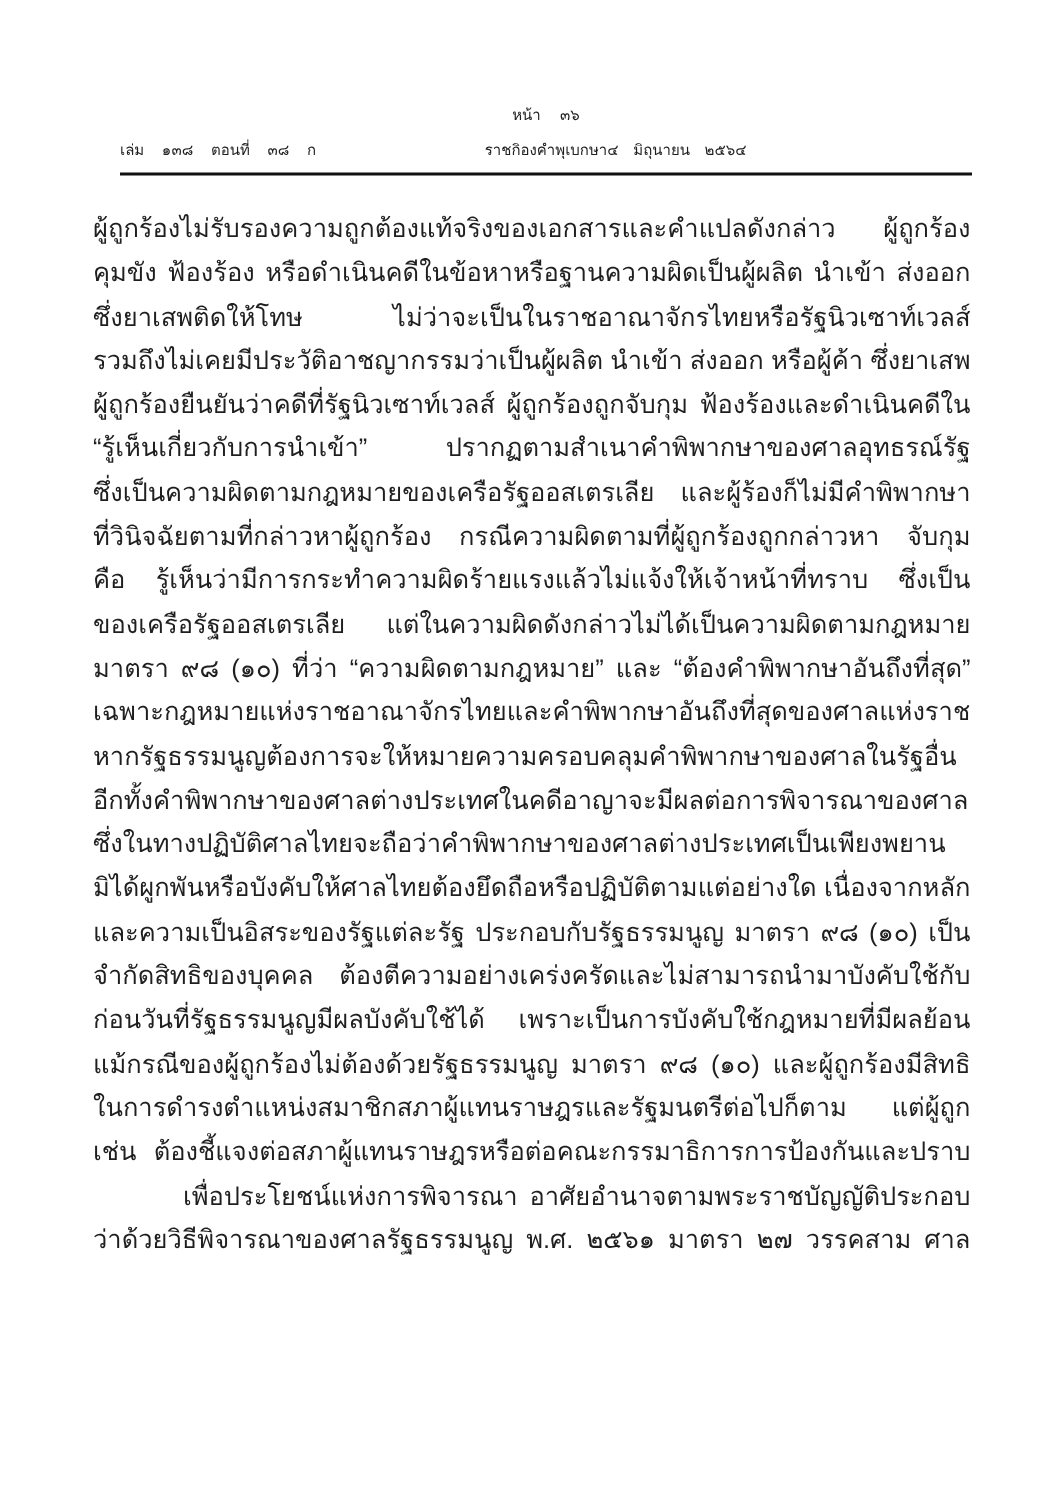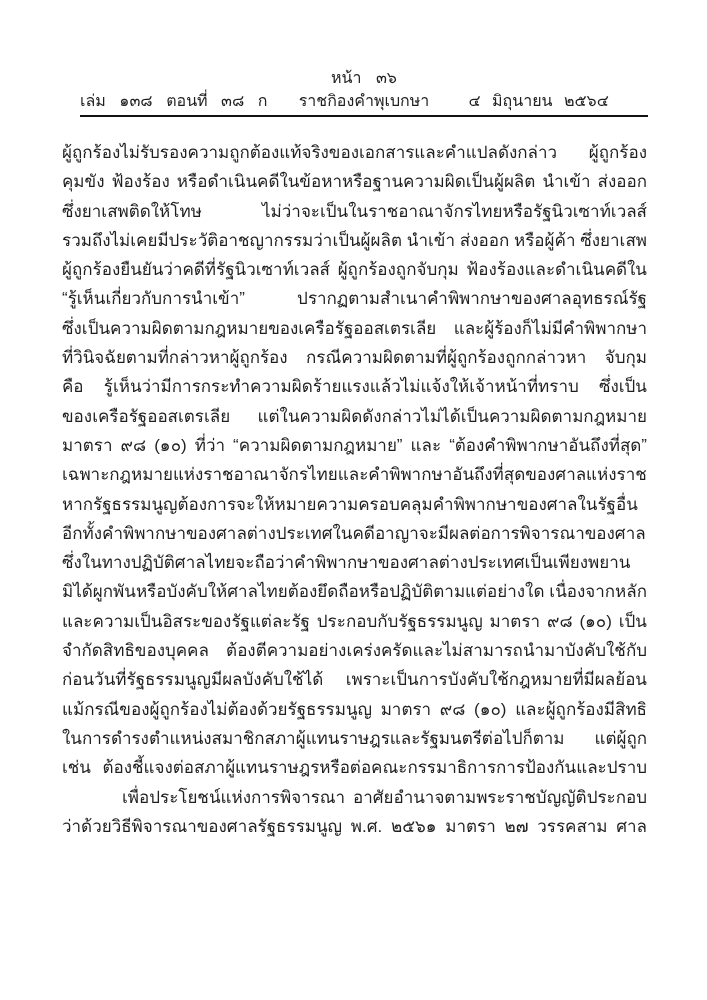--- a/index.html
+++ b/index.html
@@ -17,21 +17,21 @@
   .page {
     width: 707px;
     height: 1000px;
     box-sizing: border-box;
     background: #ffffff;
     position: relative;
   }
   
   .gazette-header {
     margin: 68px 59px 0 80px; 
-    font-size: 16px;
+    font-size: 10px;
     line-height: 20px;
   }
   .header-page-row {
     text-align: center;
     word-spacing: 10px;
     white-space: nowrap;
   }
   .header-meta-row {
     margin-top: 3px;
     display: grid;
@@ -41,21 +41,21 @@
   .header-volume {
     text-align: left;
     word-spacing: 9px;
     white-space: nowrap;
   }
   .header-title {
     text-align: center;
     white-space: nowrap;
   }
   .header-date {
-    text-align: center;
+    text-align: left;
     word-spacing: 7px;
     white-space: nowrap;
   }
   .header-rule {
     margin-top: 4px;
     border: 0;
     border-top: 2px solid #111111;
     height: 0;
   }
   

